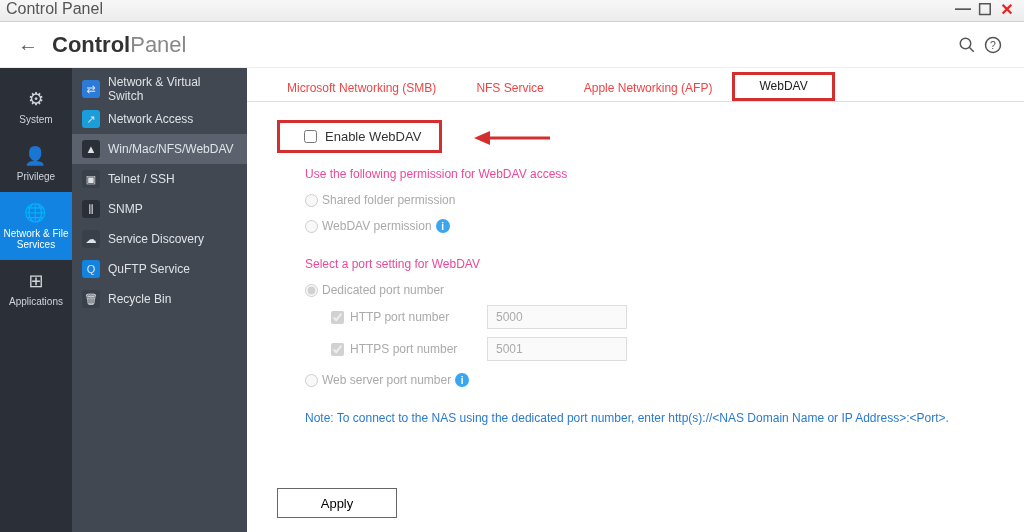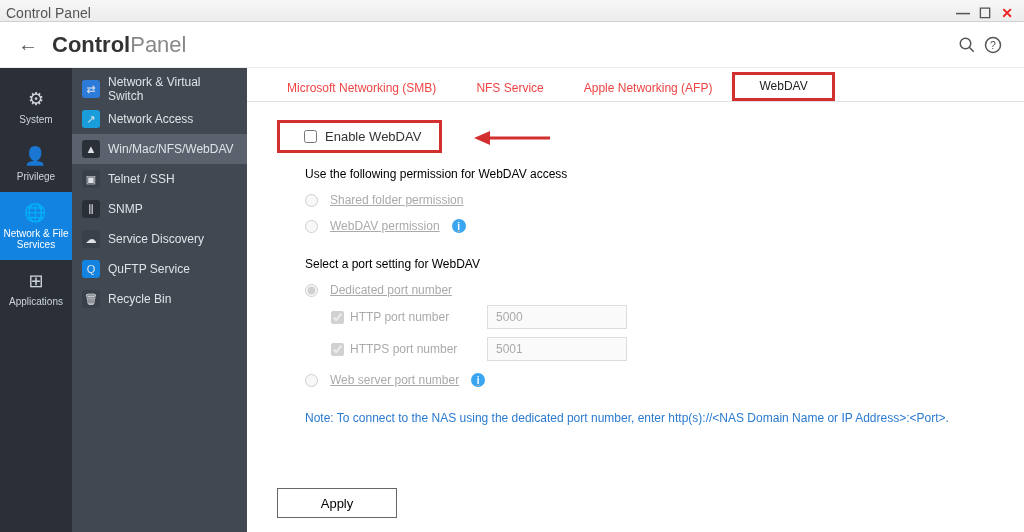--- a/index.html
+++ b/index.html
@@ -1,19 +1,19 @@
 <!DOCTYPE html>
 <html><head>
 <meta charset="utf-8">
 <style>
 * { box-sizing: border-box; margin: 0; padding: 0; }
 body { font-family: -apple-system, "Segoe UI", Arial, sans-serif; font-size: 13px; color: #333; background: #fff; width: 1024px; height: 532px; overflow: hidden; }
 
 
-.titlebar { height: 22px; background: linear-gradient(#f7f7f7, #ececec); border-bottom: 1px solid #d0d0d0; display: flex; align-items: flex-end; padding: 0 6px; font-size: 14px; color: #555; }
+.titlebar { height: 22px; background: linear-gradient(#f7f7f7, #ececec); border-bottom: 1px solid #d0d0d0; display: flex; align-items: flex-start; padding: 0 6px; font-size: 16px; color: #555; }
 .titlebar .spacer { flex: 1; }
 .titlebar .winbtn { width: 22px; text-align: center; font-weight: bold; cursor: pointer; }
 .titlebar .close { color: #e22; }
 
 
 .header { height: 46px; display: flex; align-items: center; padding: 0 18px; border-bottom: 1px solid #eee; }
 .header .back { font-size: 20px; color: #555; margin-right: 14px; cursor: pointer; }
 .header .title { font-size: 22px; font-weight: 400; color: #333; }
 .header .title b { font-weight: 700; }
 .header .spacer { flex: 1; }
@@ -37,22 +37,22 @@
 .tab { padding: 6px 20px; font-size: 12px; color: #ef4444; cursor: pointer; position: relative; }
 .tab.active { color: #222; border-bottom: 2px solid #1283e0; }
 .tab.hlbox { border: 3px solid #d32f2f; padding: 4px 24px 5px; }
 
 .form { padding: 18px 30px; flex: 1; overflow: auto; }
 .enablebox { display: inline-flex; align-items: center; gap: 8px; border: 3px solid #d32f2f; padding: 6px 18px 6px 24px; }
 .enablebox input { width: 13px; height: 13px; }
 
 .arrow { display: inline-block; margin-left: 28px; vertical-align: middle; }
 
-.sub { margin-left: 28px; margin-top: 14px; color: #000000; font-size: 12px; }
-.radio-row { display: flex; align-items: center; gap: 12px; margin-left: 28px; margin-top: 12px; color: #aaa; font-size: 12px; text-decoration: underline; }
+.sub { margin-left: 28px; margin-top: 14px; color: #ec4899; font-size: 12px; }
+.radio-row { display: flex; align-items: center; gap: 4px; margin-left: 28px; margin-top: 12px; color: #aaa; font-size: 12px; }
 .radio-row input[type=radio] { width: 13px; height: 13px; }
 .info { width: 14px; height: 14px; border-radius: 50%; background: #3aa6f0; color: #fff; font-size: 10px; font-weight: bold; display: inline-flex; align-items: center; justify-content: center; }
 
 .port-row { display: flex; align-items: center; gap: 16px; margin-left: 54px; margin-top: 8px; color: #aaa; font-size: 12px; }
 .port-row .cbwrap { width: 140px; display: flex; align-items: center; gap: 6px; }
 .port-row input[type=text] { width: 140px; height: 24px; border: 1px solid #ddd; padding: 0 8px; color: #aaa; font-size: 12px; }
 .port-row input[type=checkbox] { width: 13px; height: 13px; }
 
 .note { margin-top: 24px; margin-left: 28px; color: #2a7ad0; font-size: 12px; }
 

